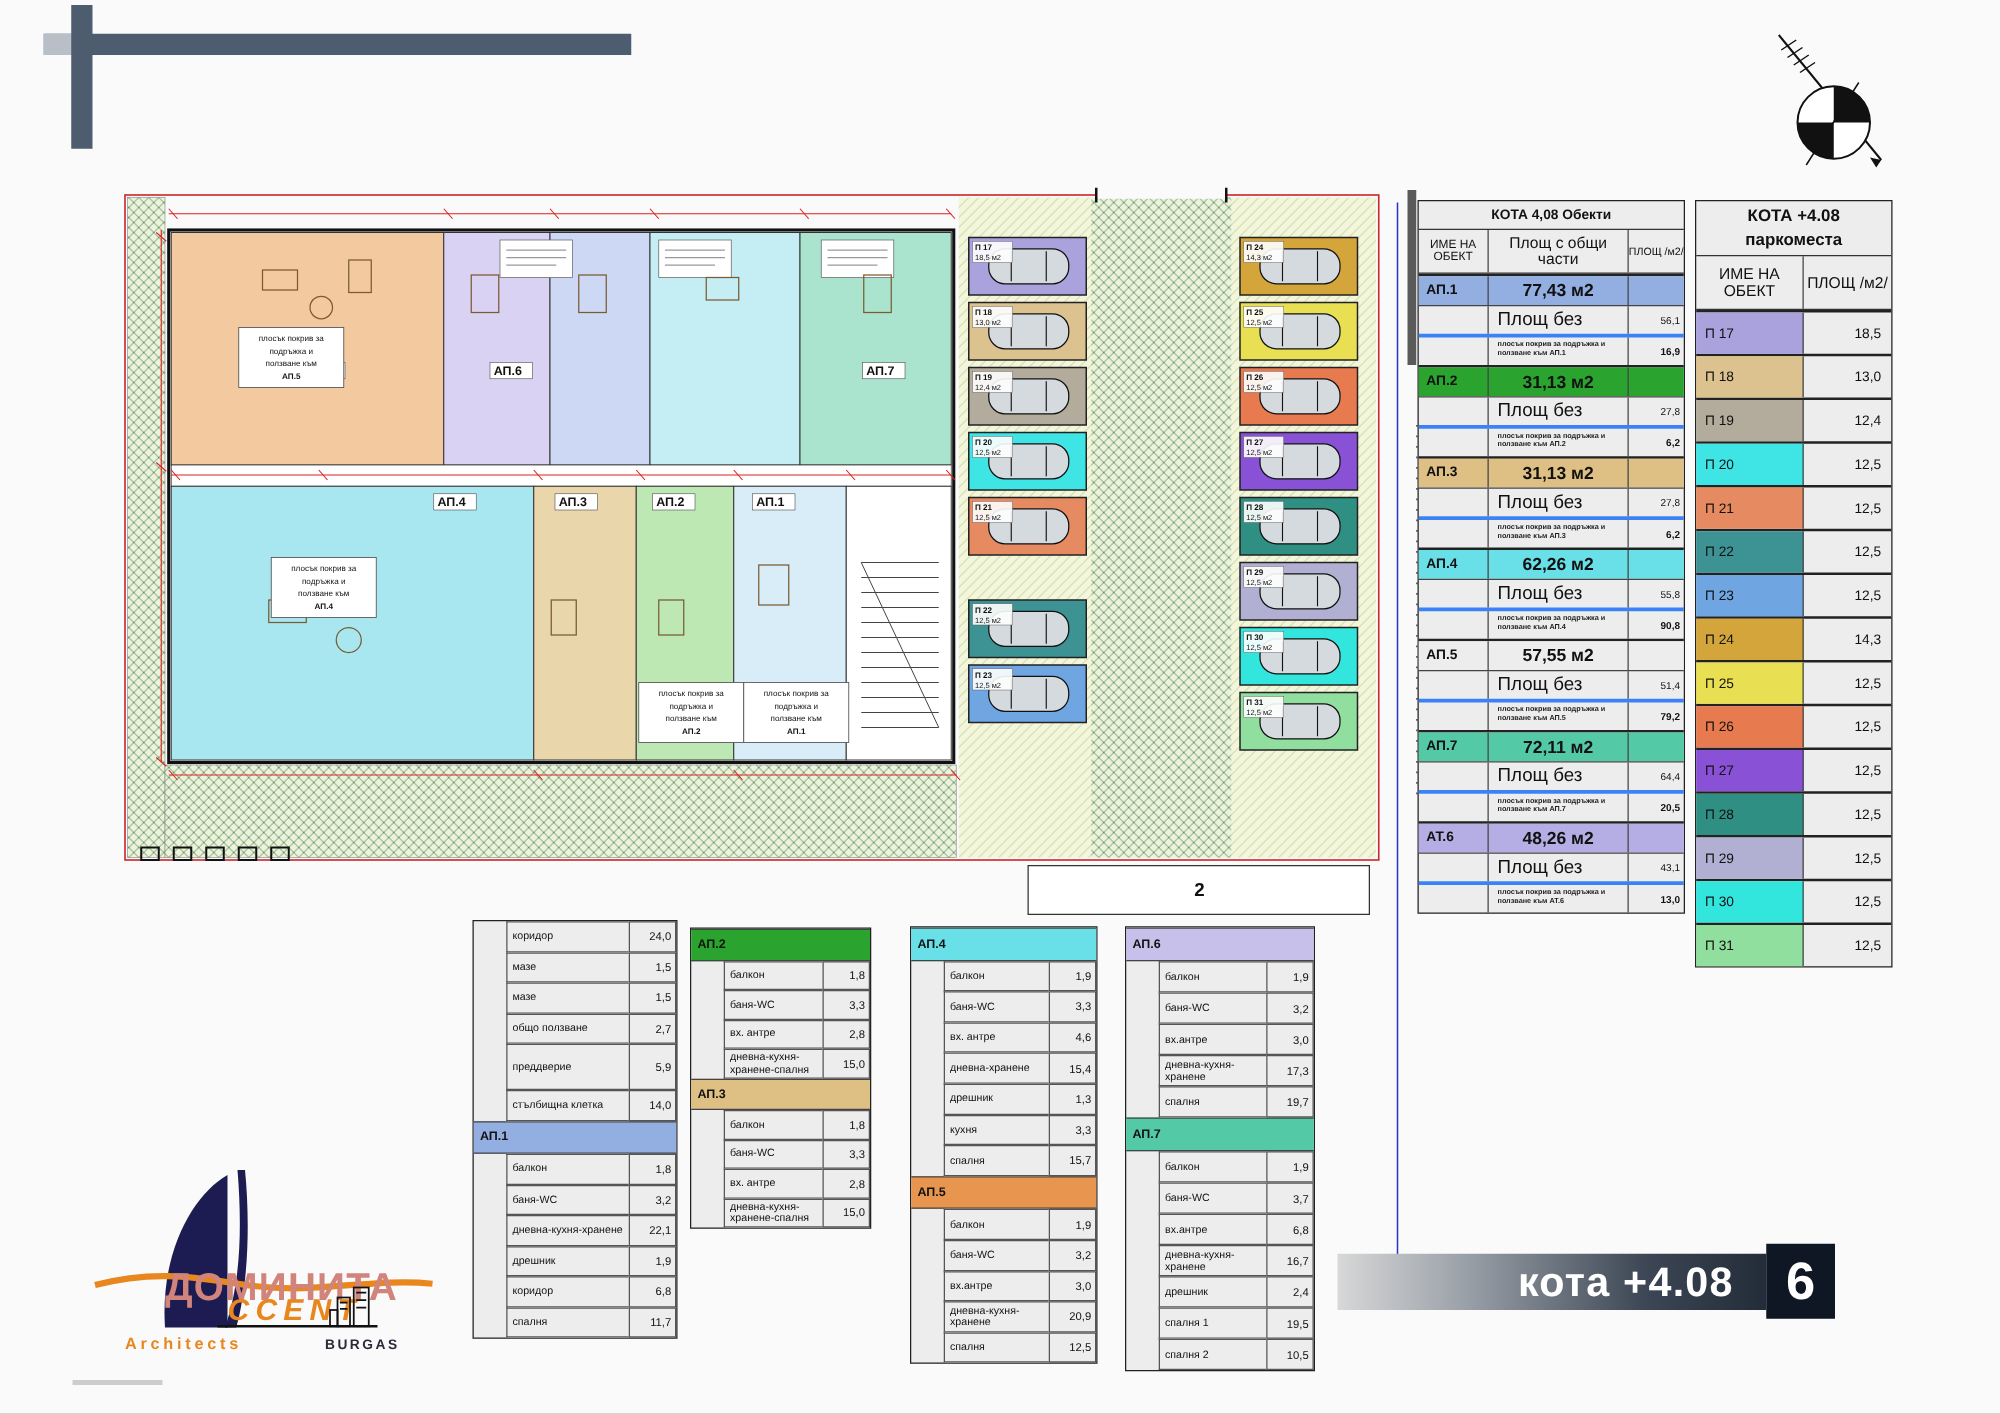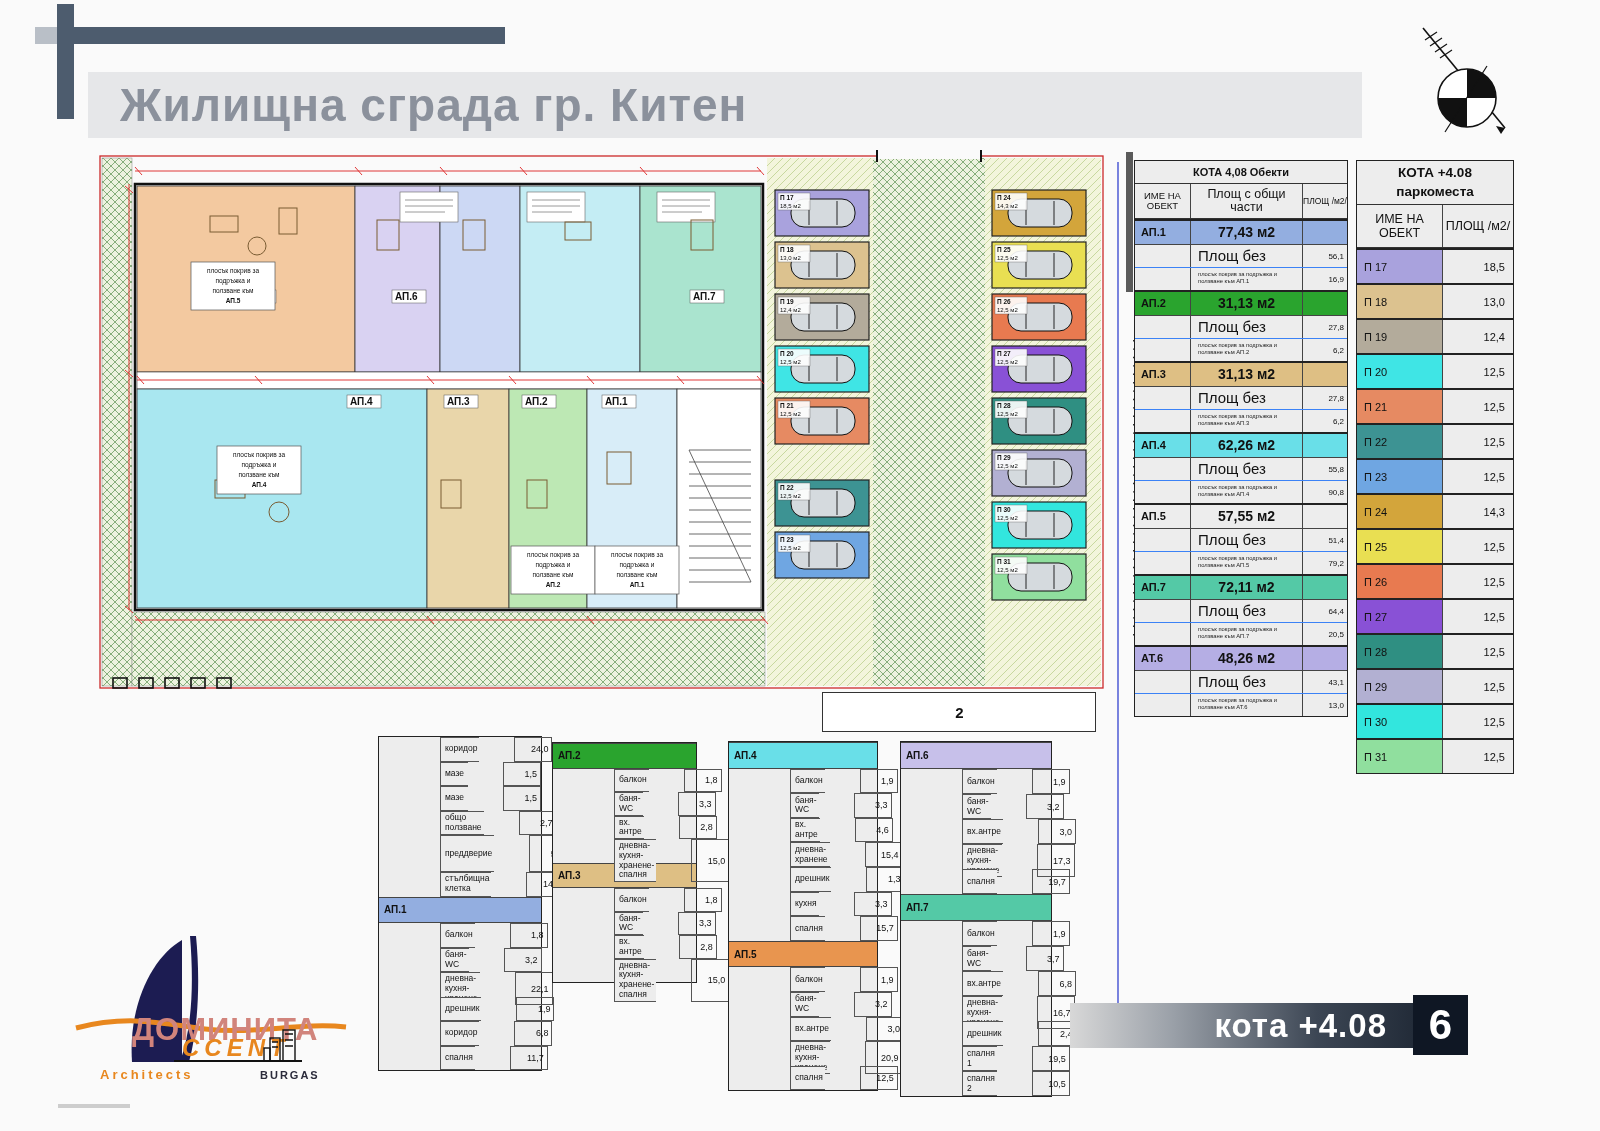--- a/index.html
+++ b/index.html
@@ -29,41 +29,41 @@
   .t1c:last-child{border-right:none;}
   .t1-head{height:34px;border-bottom:1px solid #333;}
   .t1-head .t1c{display:flex;align-items:center;justify-content:center;text-align:center;line-height:1.05;}
   .h1{font-size:9.5px;} .h2{font-size:12.5px;} .h3{font-size:8.5px;}
   .t1-group{border-top:2px solid #222;}
   .t1-bold{height:23px;}
   .t1-bold .nm{font-weight:bold;font-size:11px;padding:5px 0 0 6px;}
   .t1-bold .tt{font-weight:bold;font-size:14px;text-align:center;line-height:23px;}
   .t1-net{height:22px;border-top:1px solid #444;}
   .t1-net .lb{font-size:15px;line-height:22px;padding-left:7px;}
-  .t1-roof{height:22px;border-top:1px solid #3b82f6;}
+  .t1-roof{height:22px;border-top:3px solid #3b82f6;font-weight:bold;}
   .t1-roof .lb{font-size:5.8px;line-height:1.25;padding:3px 2px 0 7px;color:#222;}
   .vv{font-size:8px;text-align:right;padding:0 3px 0 0;display:flex;align-items:center;justify-content:flex-end;}
 
   
   #parking-table{left:1356px;top:160px;width:156px;background:#ededed;border:1.5px solid #222;}
   .t2-title{height:40px;text-align:center;font-weight:bold;font-size:13.5px;line-height:1.4;padding-top:3px;border-bottom:1px solid #333;}
   .t2-grid{display:grid;grid-template-columns:86px 1fr;}
   .t2-head{height:42px;border-bottom:1px solid #333;}
   .t2-head div{display:flex;align-items:center;justify-content:center;text-align:center;font-size:12.5px;line-height:1.15;border-right:1px solid #444;}
   .t2-head div:last-child{border-right:none;}
   .t2-row{height:33px;border-top:2px solid #222;}
   .t2-row:first-of-type{border-top:none;}
   .t2-row .pn{font-size:11px;display:flex;align-items:center;padding-left:7px;border-right:1px solid #444;}
   .t2-row .pa{font-size:11px;display:flex;align-items:center;justify-content:flex-end;padding-right:8px;}
 
   
   .rt{position:absolute;background:#ededed;border:1.5px solid #222;}
   .rt-head{font-weight:bold;font-size:10px;display:flex;align-items:center;padding-left:5px;
            border-top:1px solid #444;border-bottom:1px solid #444;}
-  .rt-row{display:grid;grid-template-columns:26px 1fr 38px;gap:35px;}
+  .rt-row{display:grid;grid-template-columns:26px 1fr 38px;}
   .rt-gut{}
   .rt-nm{border:1px solid #555;border-right:none;background:#ededed;font-size:8.5px;line-height:1.15;
          display:flex;align-items:center;padding:1px 2px 1px 4px;}
   .rt-vl{border:1px solid #555;font-size:9px;display:flex;align-items:center;justify-content:flex-end;padding-right:3px;}
 
   
   #footer-bar{left:1070px;top:1003px;width:343px;height:45px;
       background:linear-gradient(to right,#d8d8d8 0%,#9aa0a8 30%,#3c4654 72%,#232c39 100%);
       display:flex;align-items:center;justify-content:flex-end;}
   #footer-label{color:#fff;font-weight:bold;font-size:33px;padding-right:26px;letter-spacing:1px;}
@@ -75,23 +75,20 @@
 </style>
 </head>
 <body>
 
 <div class="sheet">
 
   <div class="abs" id="deco-h"></div>
   <div class="abs" id="deco-h-cap"></div>
   <div class="abs" id="deco-v"></div>
 
-  <div class="abs" id="title-band">
-    <div id="page-title">Жилищна сграда гр. Китен</div>
-  </div>
 
   <svg class="abs" style="left:1415px;top:14px" width="100" height="128" viewBox="0 0 100 128">
     <line x1="8" y1="14" x2="90" y2="114" stroke="#111" stroke-width="1.6"></line>
     <path d="M10 26 l12 -8 M15 32 l12 -8 M20 38 l12 -8 M25 44 l12 -8" stroke="#111" stroke-width="1.2" fill="none"></path>
     <circle cx="52" cy="84" r="29" fill="#fff" stroke="#111" stroke-width="1.6"></circle>
     <path d="M52 84 L52 55 A29 29 0 0 1 81 84 Z" fill="#111"></path>
     <path d="M52 84 L52 113 A29 29 0 0 1 23 84 Z" fill="#111"></path>
     <line x1="72" y1="52" x2="30" y2="118" stroke="#111" stroke-width="1.2"></line>
     <path d="M90 114 l-9 -2 5 8 z" fill="#111"></path>
   </svg>

